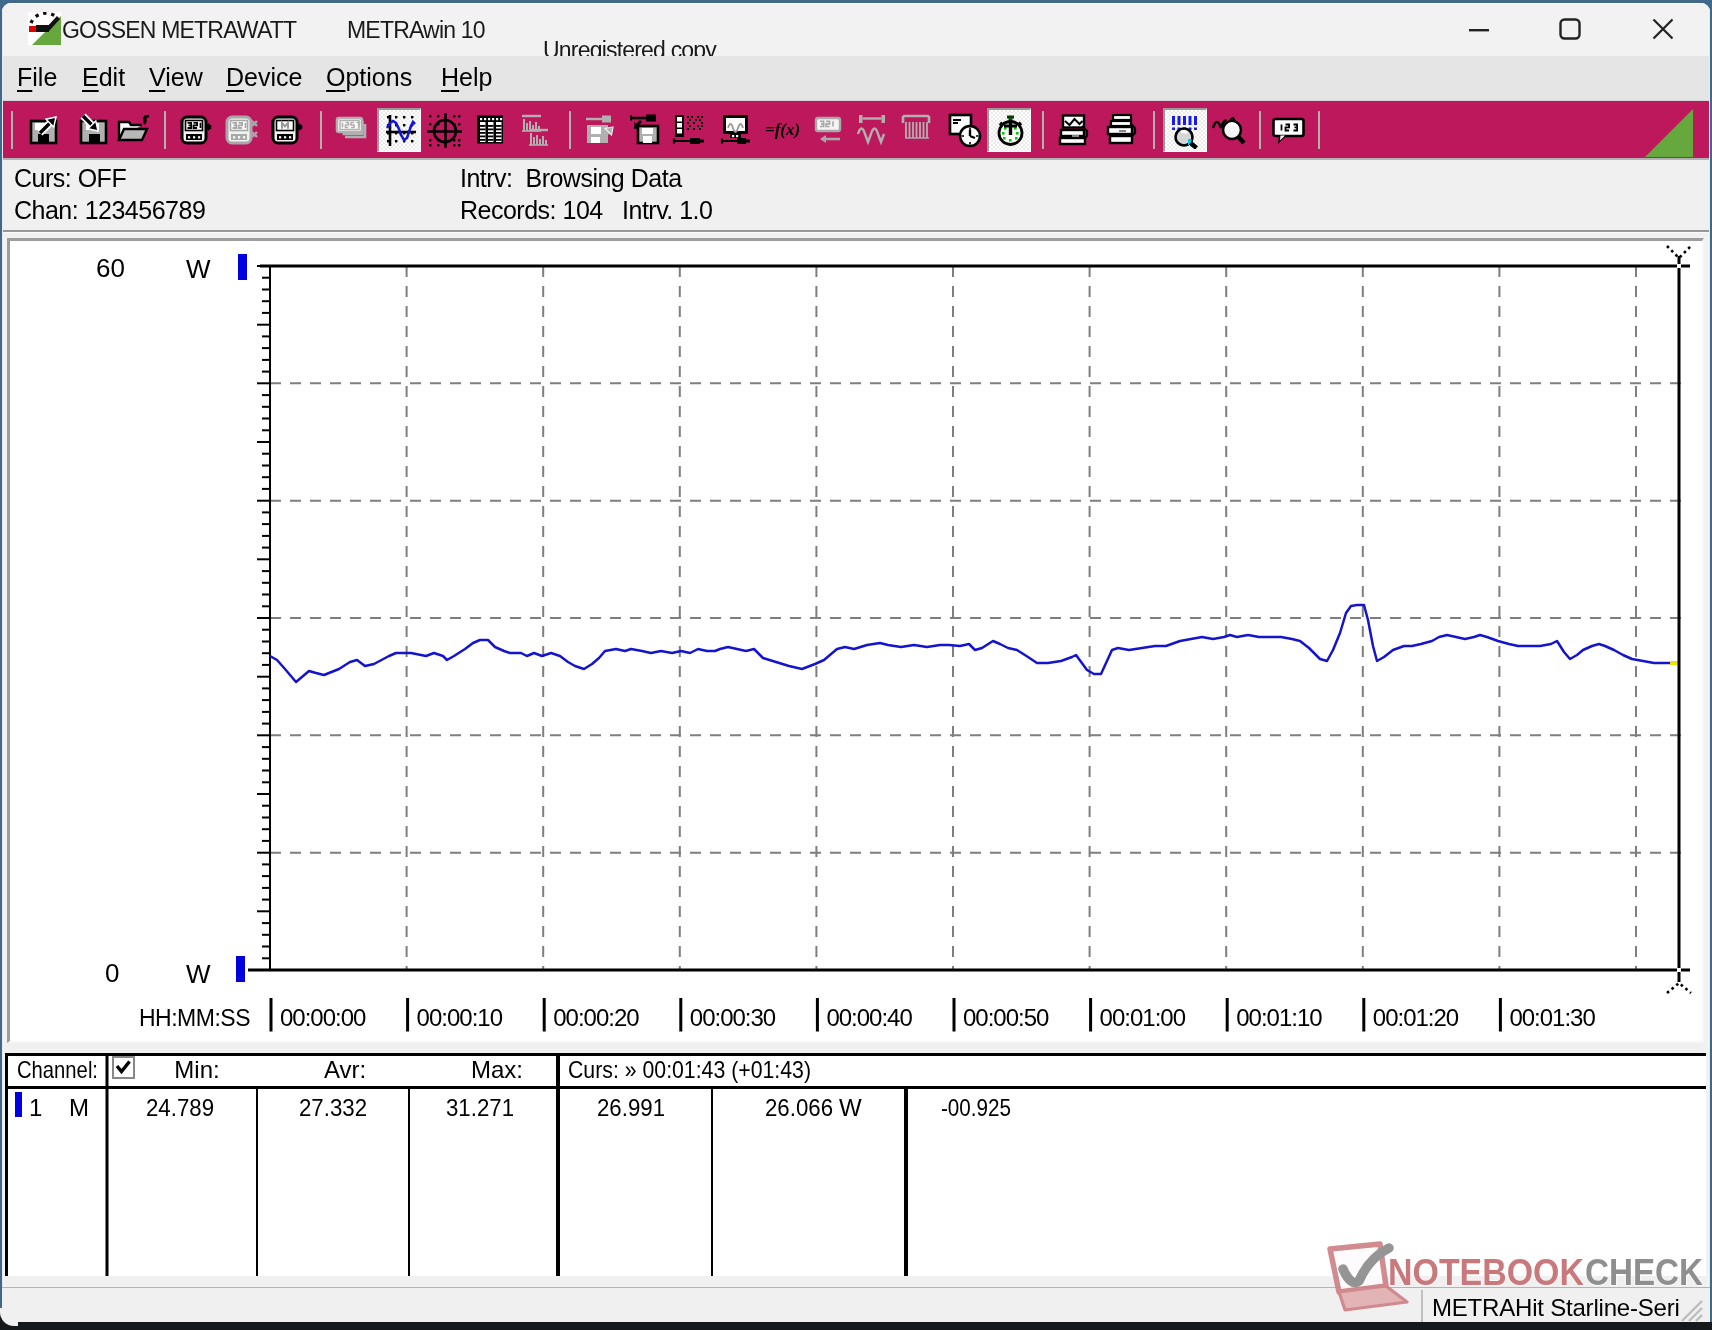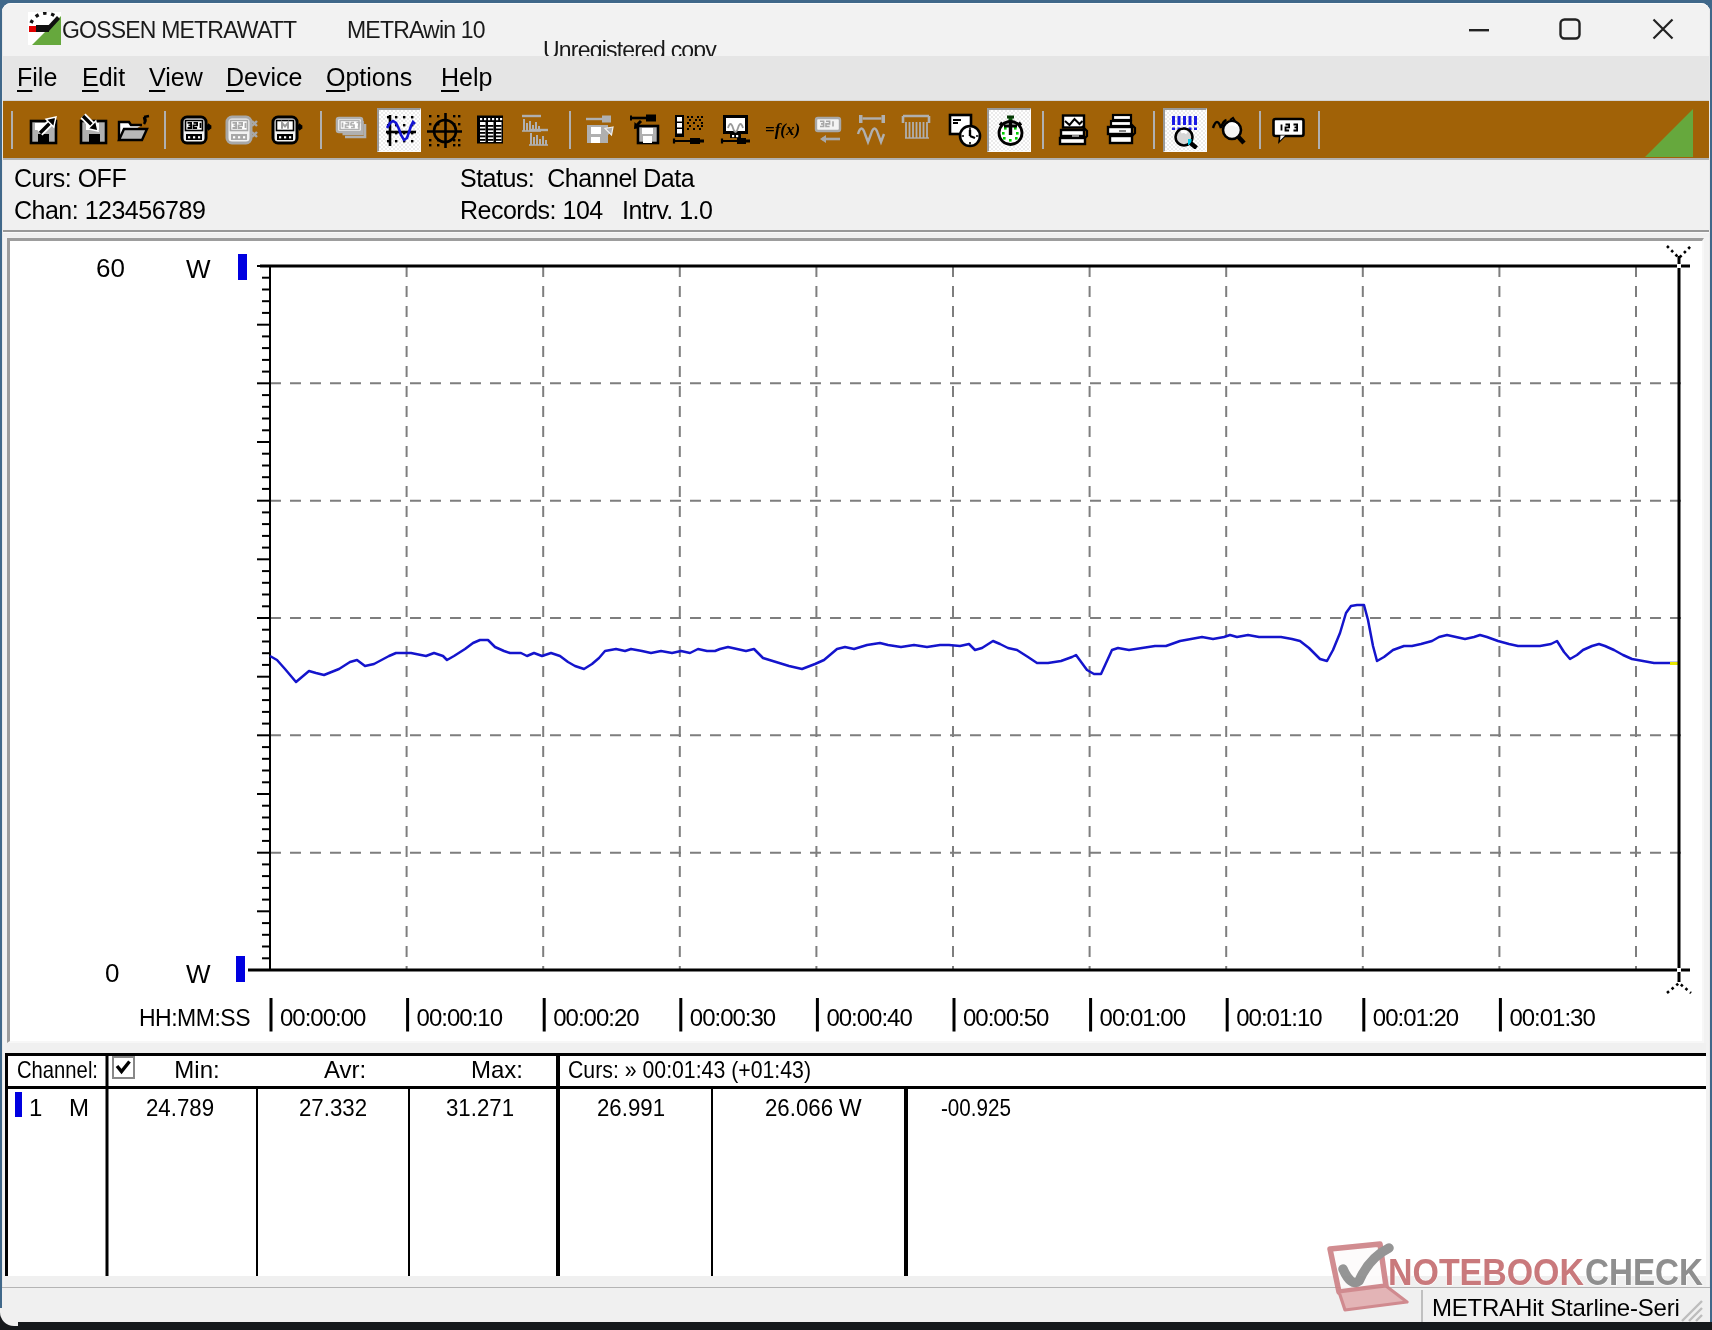--- a/index.html
+++ b/index.html
@@ -7,21 +7,21 @@
   body { background:#40688a; font-family:"Liberation Sans", sans-serif; position:relative; }
   #winbg { position:absolute; left:2px; top:3px; width:1708px; height:1327px;
     background:#f2f2f2; border-radius:9px 9px 0 0;
     box-shadow: inset 0 1px 0 #fbfbfb, inset 1px 0 0 #e9e9e9, inset -1px 0 0 #e9e9e9; }
   .abs { position:absolute; }
   #appicon { position:absolute; left:28px; top:12px; width:33px; height:33px; }
   .ttxt { position:absolute; font-size:23px; letter-spacing:-0.8px; color:#1a1a1a; white-space:pre; }
   #menubar { position:absolute; left:3px; top:56px; width:1706px; height:44px; background:#e5e5e5; }
   .mitem { position:absolute; top:7px; font-size:25px; color:#000; }
   .mitem span { text-decoration:underline; text-underline-offset:4px; text-decoration-thickness:2px; }
-  #toolbar { position:absolute; left:3px; top:100px; width:1706px; height:60px; background:#a16207; border-top:1px solid #d4d4d4; border-bottom:2px solid #b2b2b2; }
+  #toolbar { position:absolute; left:3px; top:100px; width:1706px; height:60px; background:#be185d; border-top:1px solid #d4d4d4; border-bottom:2px solid #b2b2b2; }
   .tbtn { position:absolute; top:7px; width:44px; height:44px; }
   .tbtn.pressed { background:repeating-conic-gradient(#ffffff 0% 25%, #ebebeb 0% 50%) 0 0/4px 4px; border-top:2px solid #9a9a9a; border-left:2px solid #9a9a9a; border-right:1px solid #fcfcfc; border-bottom:1px solid #fcfcfc; }
   .tbtn svg { position:absolute; left:50%; top:50%; transform:translate(-50%,-50%); }
   .tsep { position:absolute; top:10px; width:2px; height:38px; background:#b0b0b0; }
   #cornertri { position:absolute; right:14px; top:8px; }
   #stat { position:absolute; left:3px; top:160px; width:1706px; height:70px; background:#f0f0f0; font-size:25px; letter-spacing:-0.5px; color:#000; }
   #stat div { position:absolute; white-space:pre; }
   #statsep { position:absolute; left:3px; top:230px; width:1706px; height:7px; border-top:2px solid #989898; background:#f0f0f0; border-bottom:0; }
   #statsep .hl { height:1px; background:#fafafa; }
   #chartpanel { position:absolute; left:7px; top:238px; width:1697px; height:805px;
@@ -446,21 +446,21 @@
       </svg>
     </div>
     <div class="tsep" style="left:1315px;"></div>
     <svg id="cornertri" width="50" height="50" viewBox="0 0 50 50">
       <polygon points="48,0 48,48 0,48" fill="#66a83d"></polygon>
     </svg>
   </div>
 <div id="stat">
   <div style="left:11px; top:4px;">Curs: OFF</div>
   <div style="left:11px; top:36px;">Chan: 123456789</div>
-  <div style="left:457px; top:4px;">Status:  Channel Data</div>
+  <div style="left:457px; top:4px;">Intrv:  Browsing Data</div>
   <div style="left:457px; top:36px;">Records: 104   Intrv. 1.0</div>
 </div>
 <div id="statsep">
     <div class="hl"></div>
   </div>
 <div id="chartpanel">
 <svg id="chartsvg" width="1692" height="799" viewBox="0 0 1692 799" style="position:absolute;left:0;top:0;">
 <line x1="260" y1="142.3" x2="1680" y2="142.3" stroke="#7e7e7e" stroke-width="2" stroke-dasharray="11 9"></line>
 <line x1="260" y1="259.7" x2="1680" y2="259.7" stroke="#7e7e7e" stroke-width="2" stroke-dasharray="11 9"></line>
 <line x1="260" y1="377.0" x2="1680" y2="377.0" stroke="#7e7e7e" stroke-width="2" stroke-dasharray="11 9"></line>

